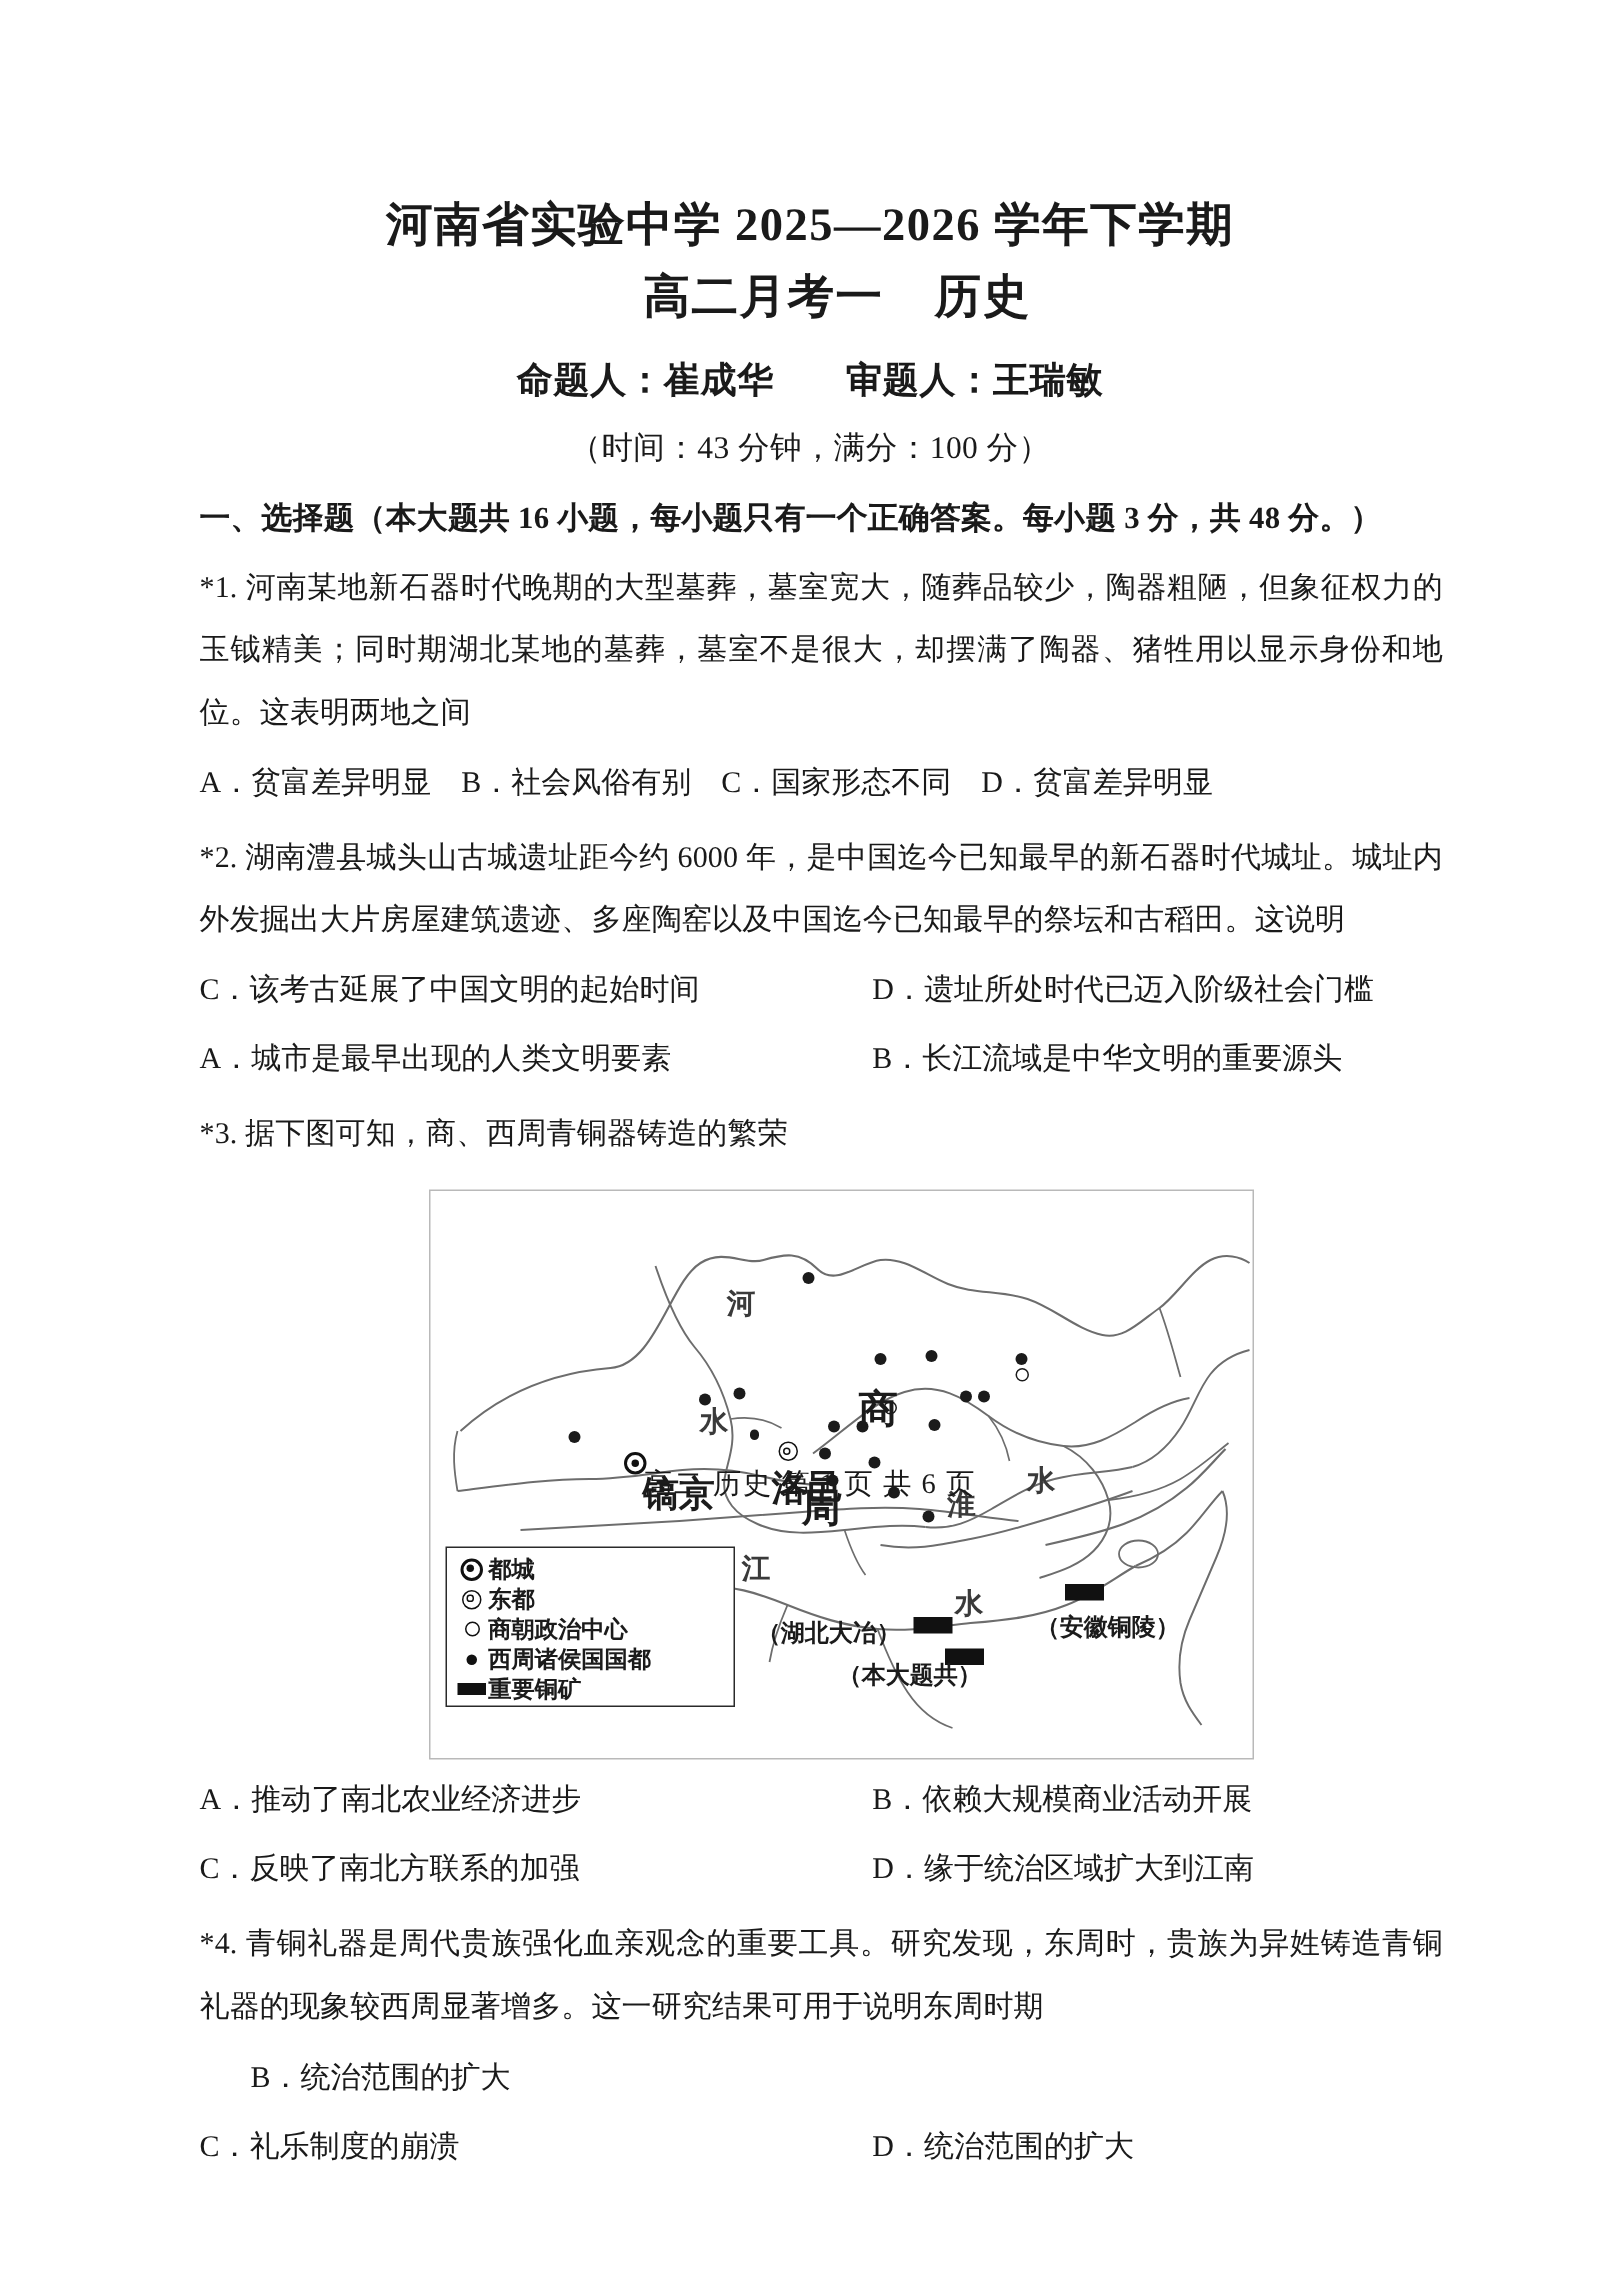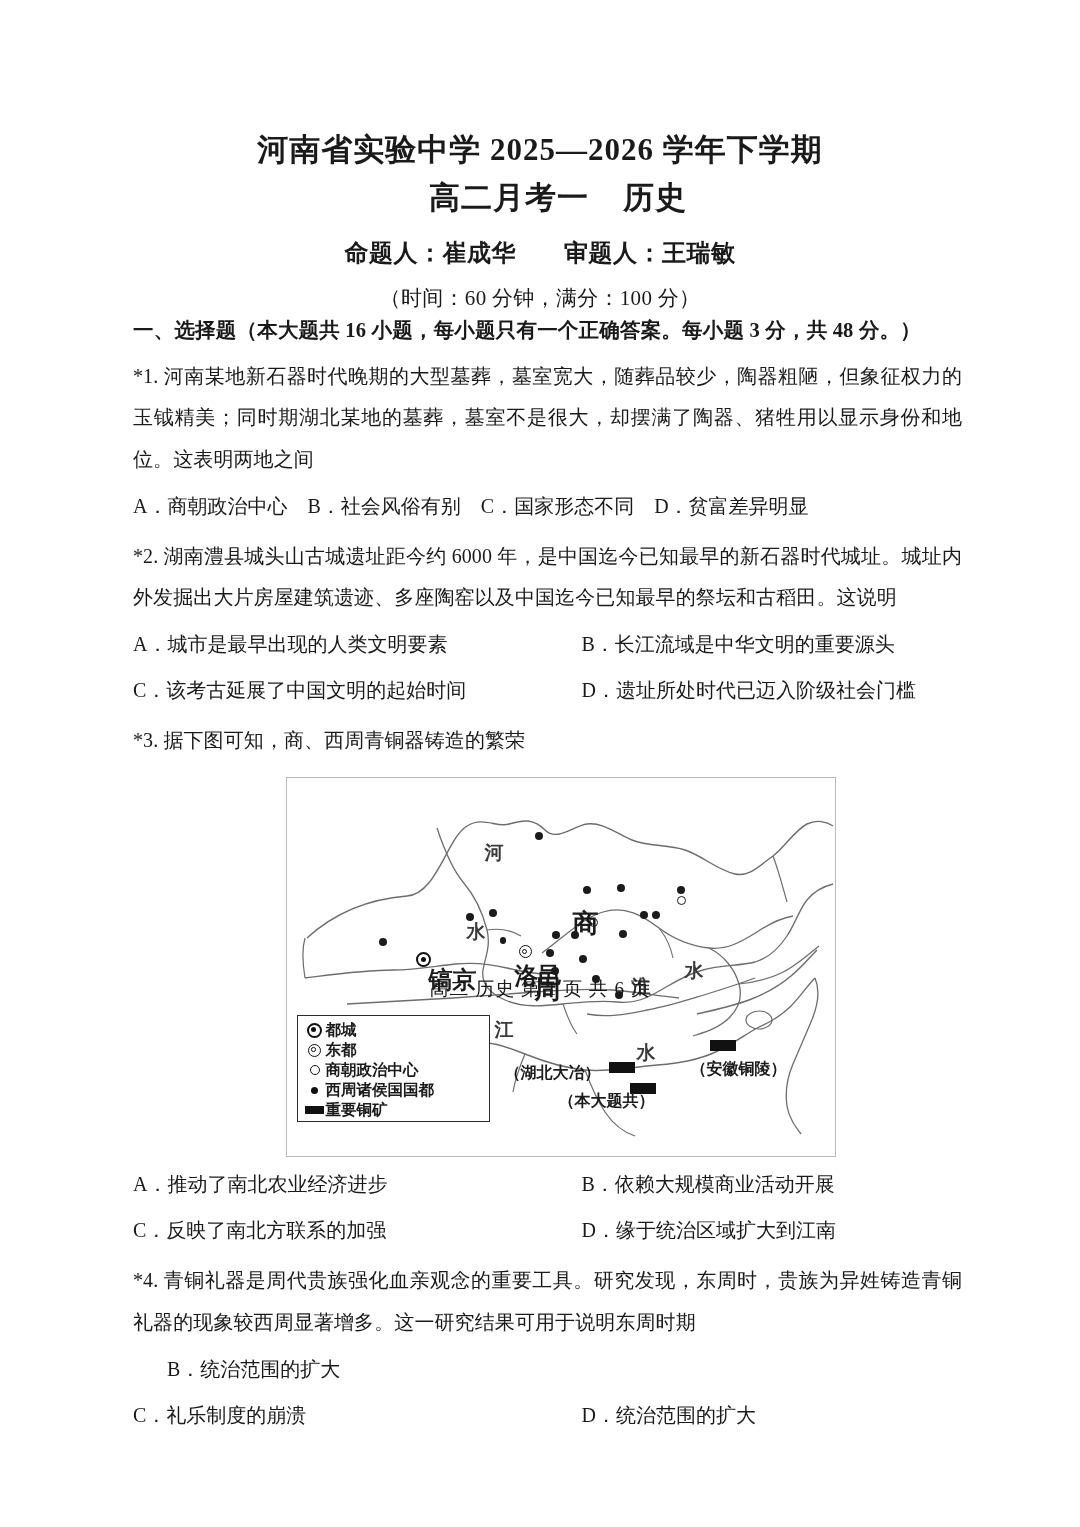--- a/index.html
+++ b/index.html
@@ -63,21 +63,21 @@
     letter-spacing: 0.3px;
   }
 
   
   .body-wrap {
     padding: 0 118px 0 133px;
   }
   .section-head {
     font-size: 20.5px;
     font-weight: bold;
-    margin-top: 2px;
+    margin-top: 18px;
     line-height: 1.6;
     letter-spacing: 0.2px;
   }
   .q-stem {
     font-size: 20px;
     line-height: 2.08;
     margin-top: 9px;
     text-align: justify;
     text-justify: inter-ideograph;
     letter-spacing: 0.1px;
@@ -193,39 +193,39 @@
   <div class="doc-title">河南省实验中学 2025—2026 学年下学期</div>
 
   <div class="doc-subtitle">
     <span>高二月考一</span><span class="gap"></span><span>历史</span>
   </div>
 
   <div class="authors">
     <span>命题人：崔成华</span><span class="gap"></span><span>审题人：王瑞敏</span>
   </div>
 
-  <div class="exam-meta">（时间：60 分钟，满分：100 分）</div>
+  <div class="exam-meta">（时间：43 分钟，满分：100 分）</div>
 
   <div class="body-wrap">
 
     <div class="section-head">一、选择题（本大题共 16 小题，每小题只有一个正确答案。每小题 3 分，共 48 分。）</div>
 
     <div class="q-stem">*1. 河南某地新石器时代晚期的大型墓葬，墓室宽大，随葬品较少，陶器粗陋，但象征权力的玉钺精美；同时期湖北某地的墓葬，墓室不是很大，却摆满了陶器、猪牲用以显示身份和地位。这表明两地之间</div>
     <div class="opts-row inline-4">
-      <span class="opt">A．商朝政治中心</span><span class="opt">B．社会风俗有别</span><span class="opt">C．国家形态不同</span><span class="opt">D．贫富差异明显</span>
+      <span class="opt">A．贫富差异明显</span><span class="opt">B．社会风俗有别</span><span class="opt">C．国家形态不同</span><span class="opt">D．贫富差异明显</span>
     </div>
 
     <div class="q-stem">*2. 湖南澧县城头山古城遗址距今约 6000 年，是中国迄今已知最早的新石器时代城址。城址内外发掘出大片房屋建筑遗迹、多座陶窑以及中国迄今已知最早的祭坛和古稻田。这说明</div>
+    <div class="opts-row two-col">
+      <span class="opt col-a">C．该考古延展了中国文明的起始时间</span>
+      <span class="opt col-b">D．遗址所处时代已迈入阶级社会门槛</span>
+    </div>
     <div class="opts-row two-col">
       <span class="opt col-a">A．城市是最早出现的人类文明要素</span>
       <span class="opt col-b">B．长江流域是中华文明的重要源头</span>
-    </div>
-    <div class="opts-row two-col">
-      <span class="opt col-a">C．该考古延展了中国文明的起始时间</span>
-      <span class="opt col-b">D．遗址所处时代已迈入阶级社会门槛</span>
     </div>
 
     <div class="q-stem">*3. 据下图可知，商、西周青铜器铸造的繁荣</div>
 
     <div class="figure">
       <div class="map-box">
 
         <svg class="map-svg" width="548" height="378" viewBox="0 0 548 378">
 
           <path d="M20,160 C55,128 95,120 120,118 C150,116 160,60 180,48 C196,38 210,50 222,46 C236,42 246,40 258,52

